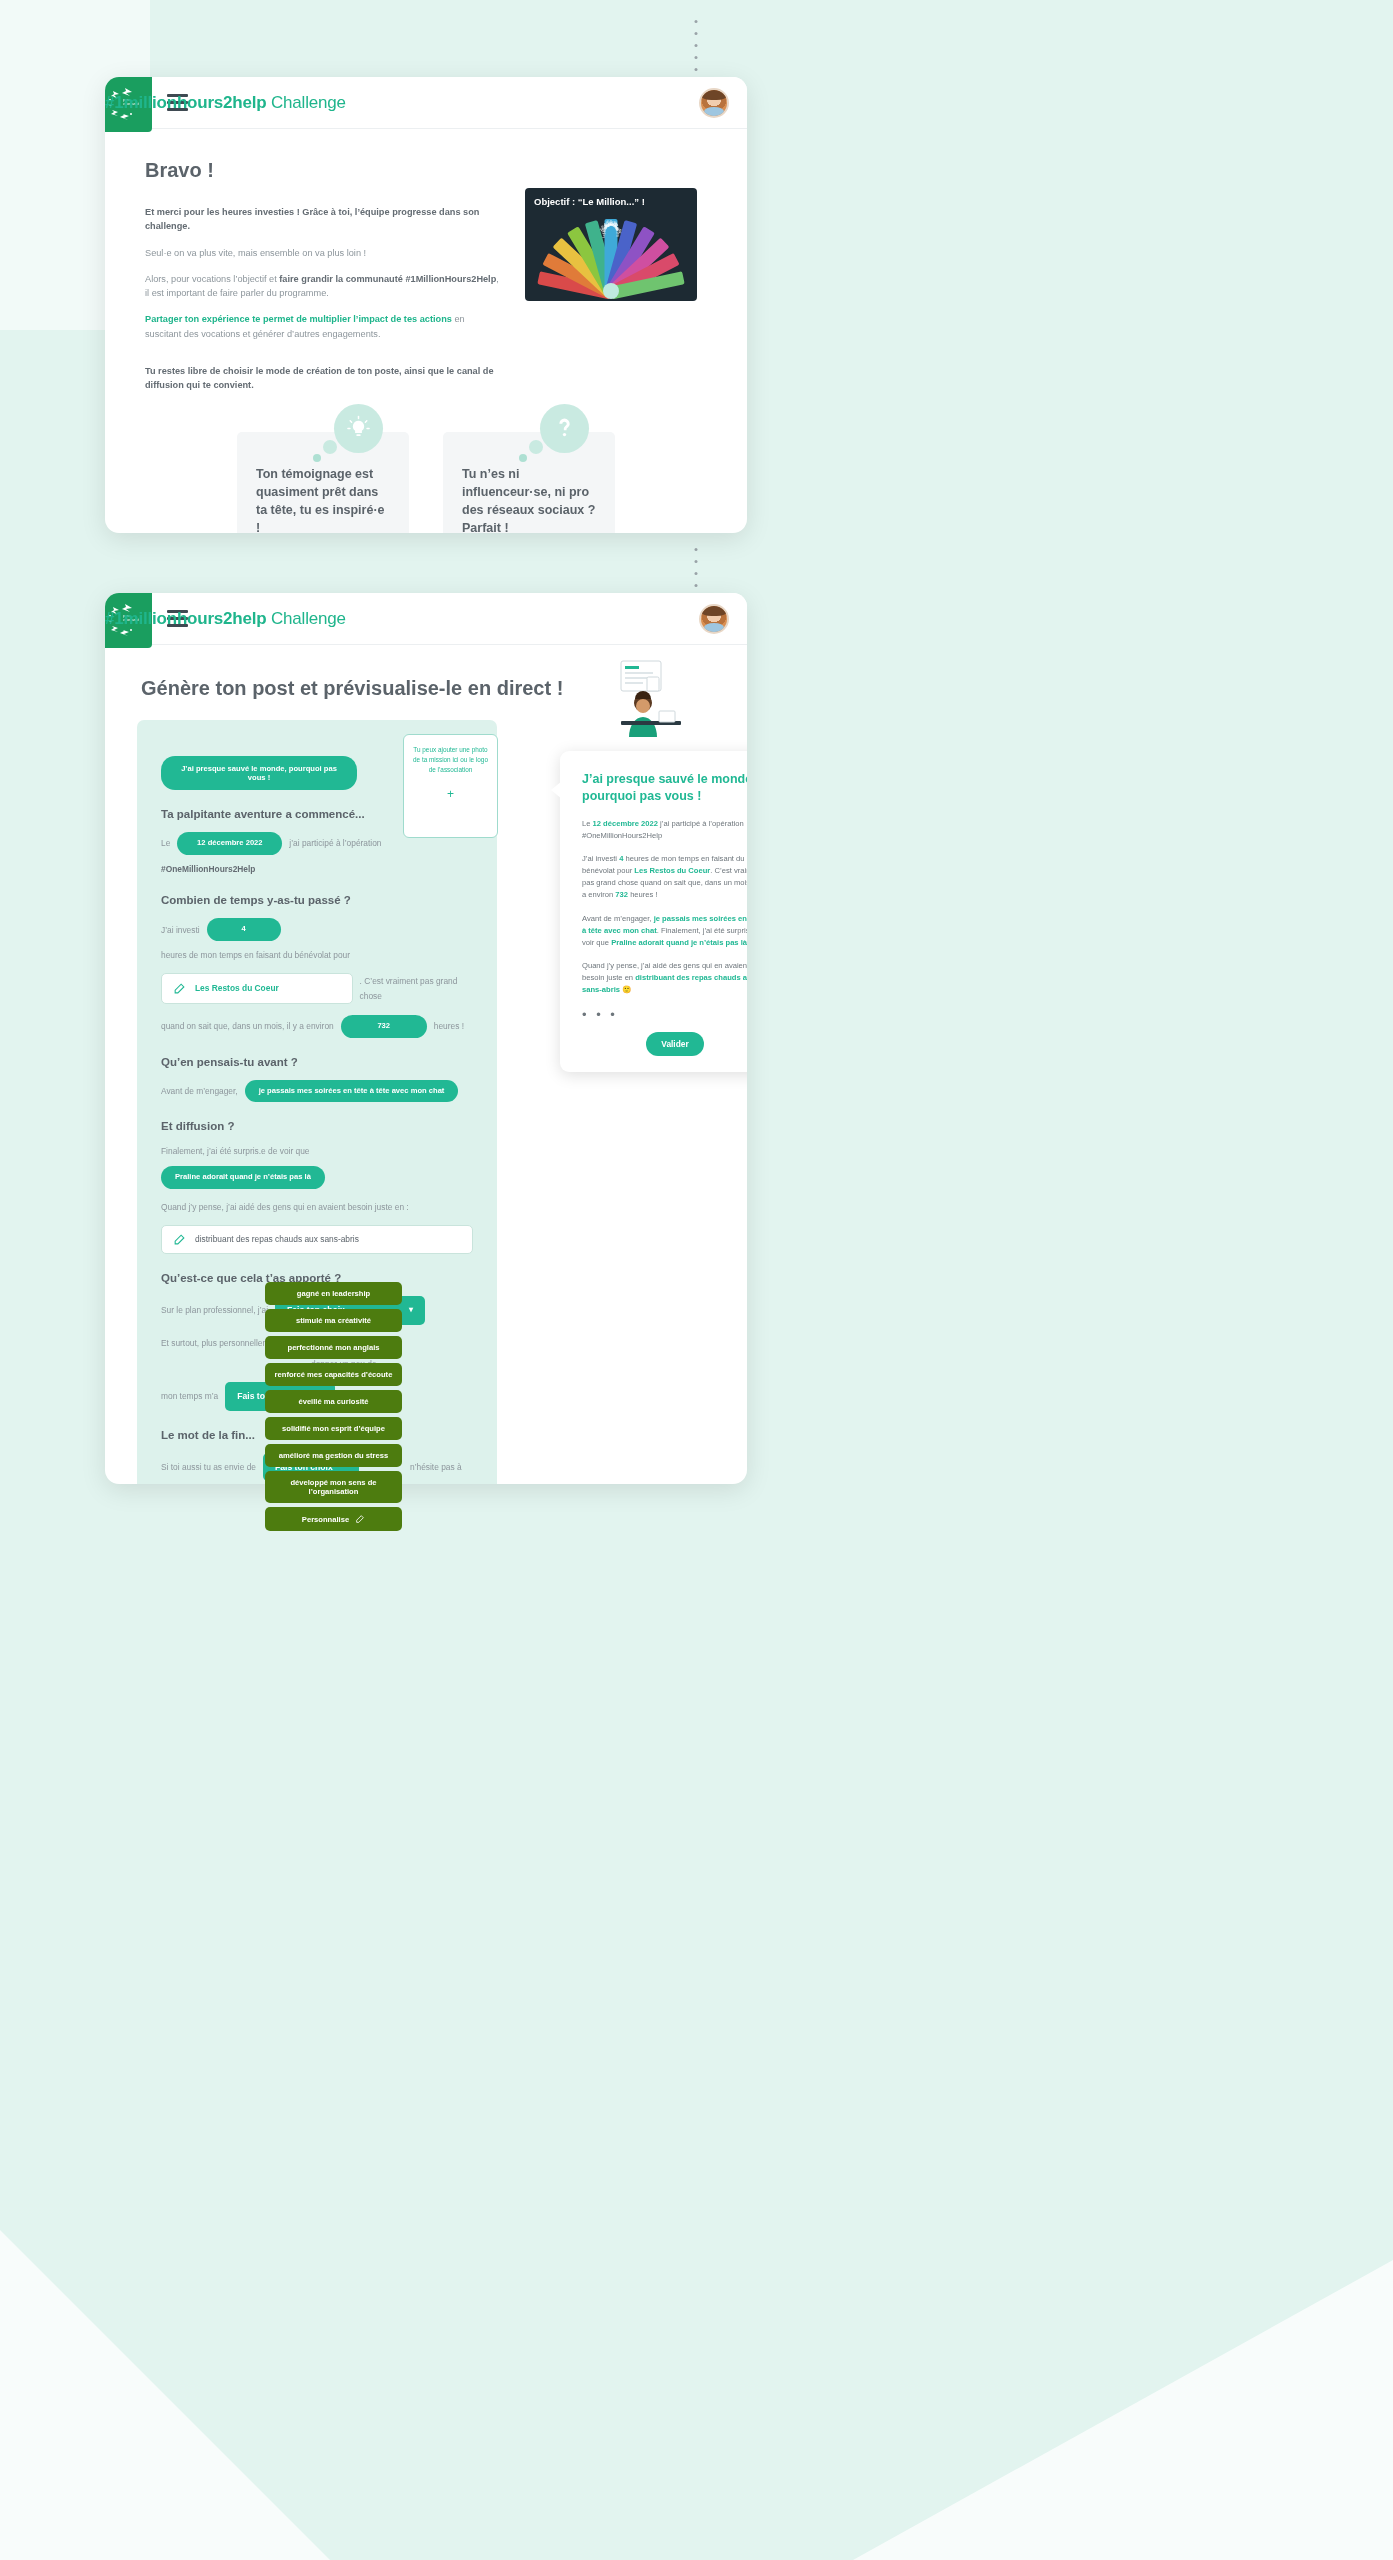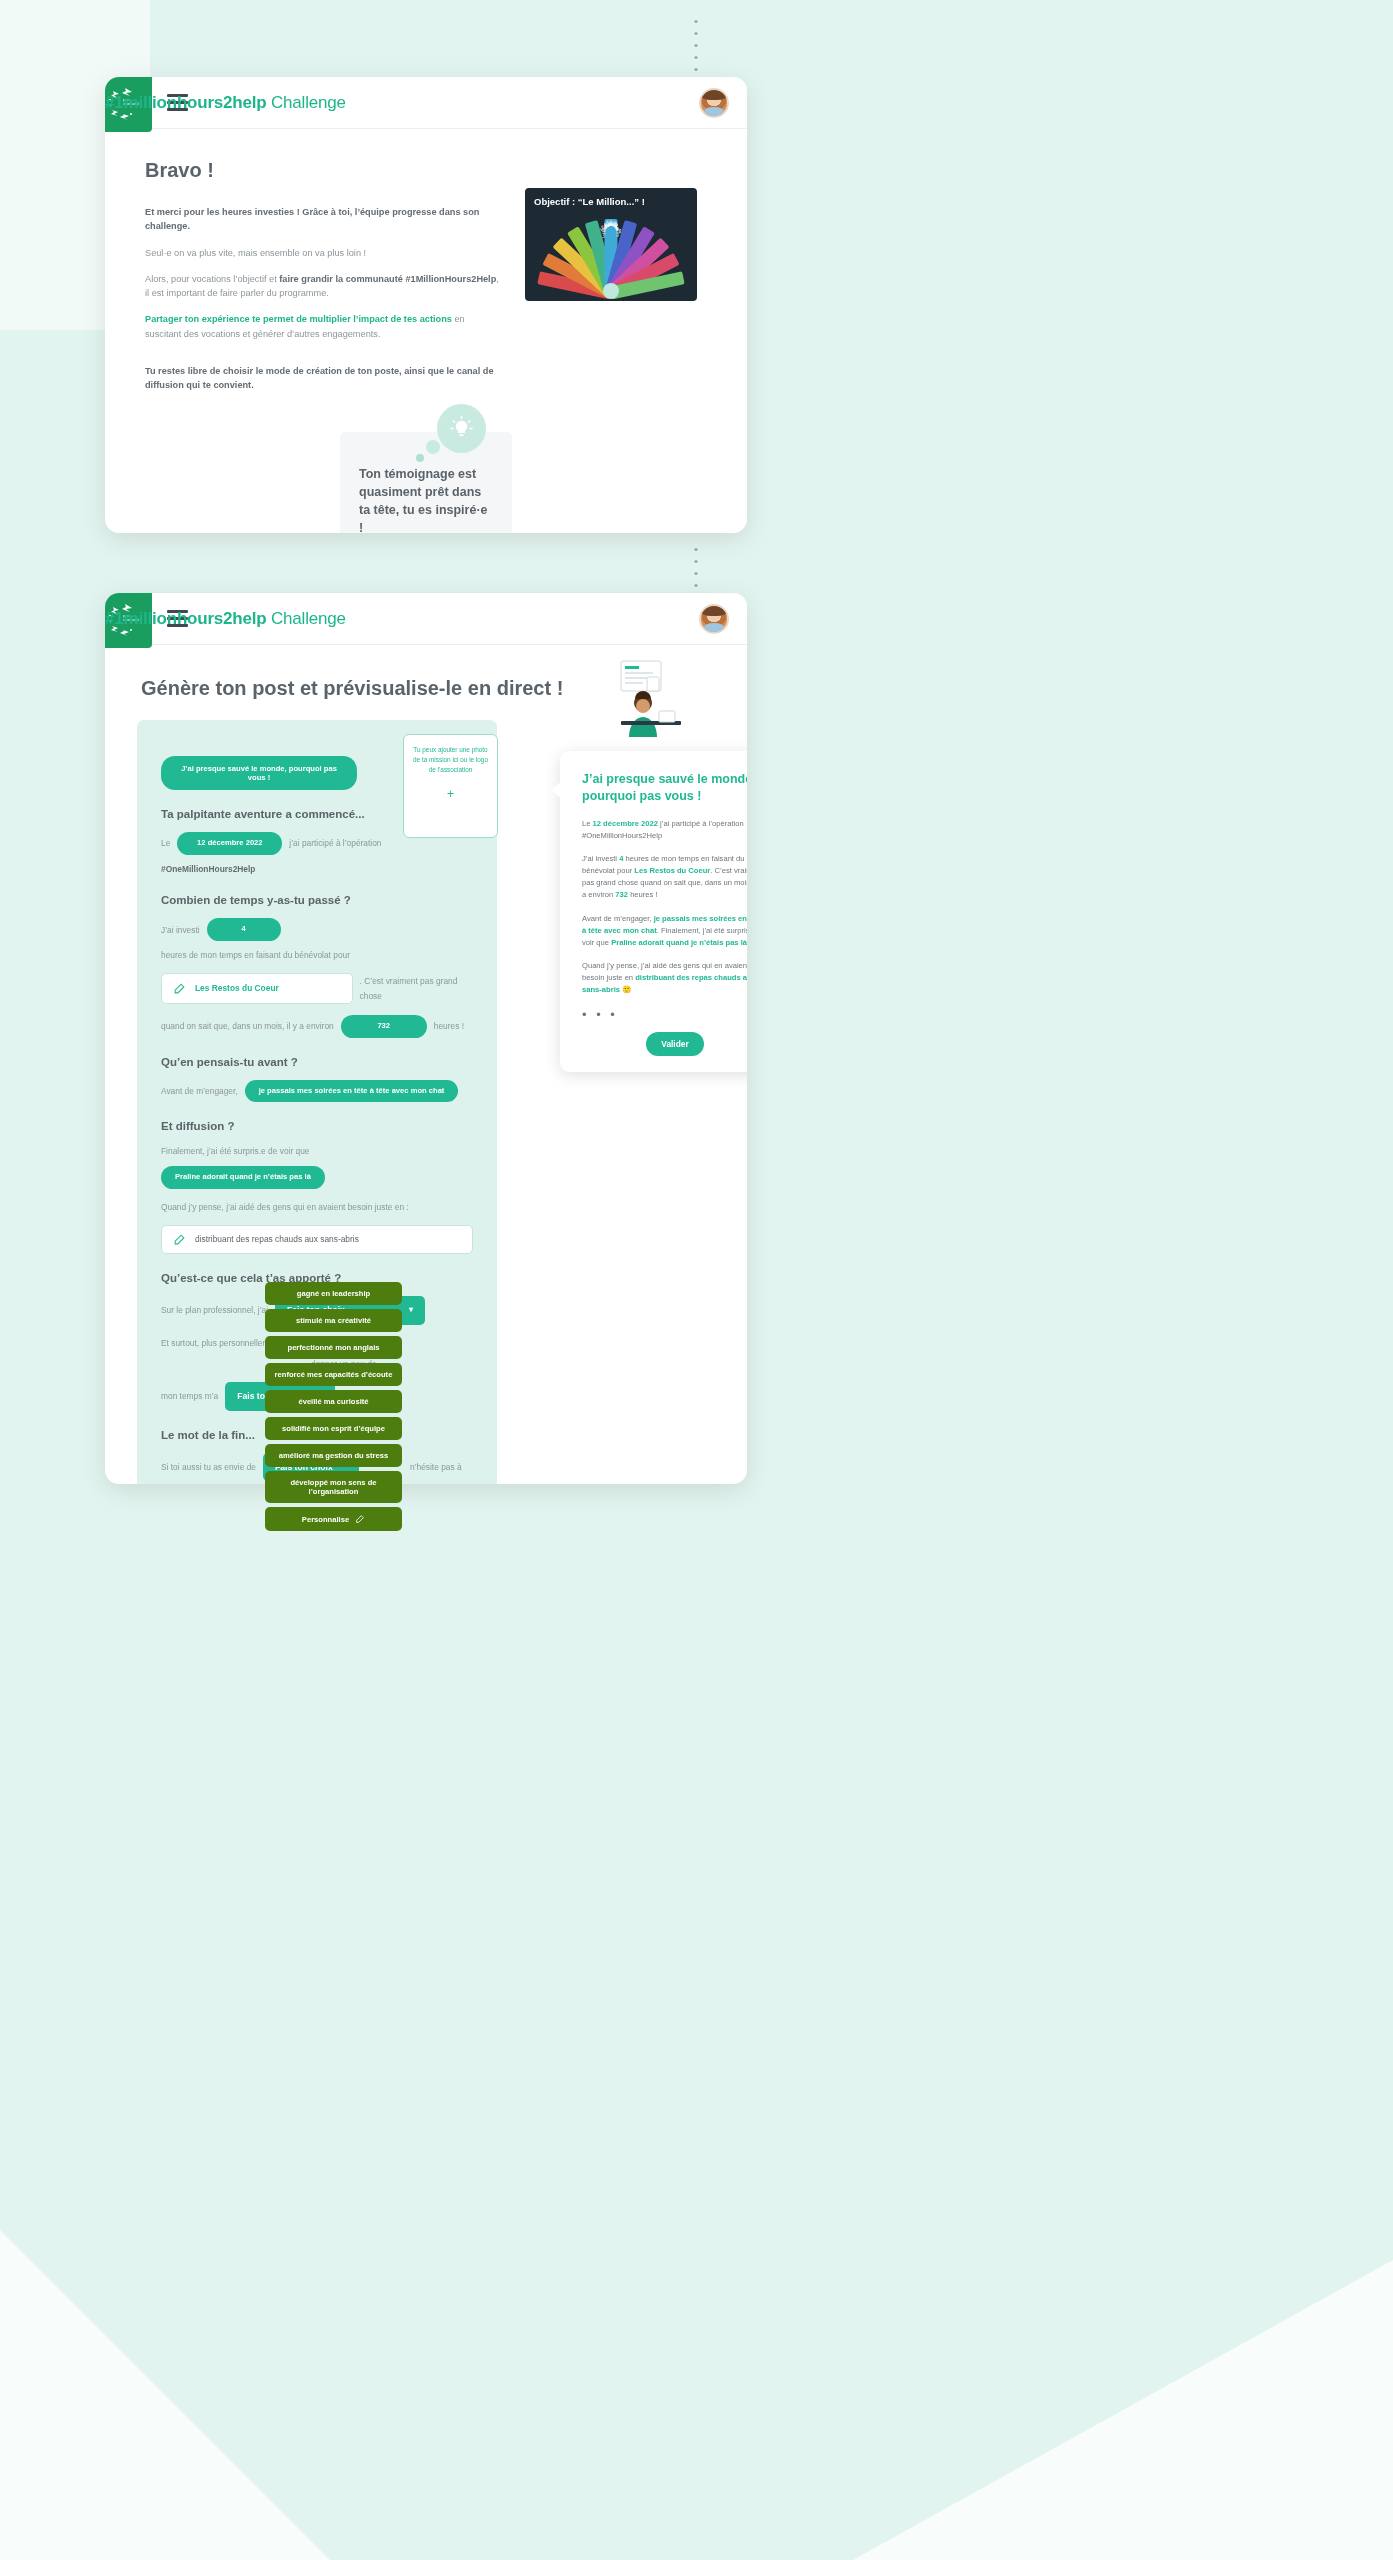--- a/index.html
+++ b/index.html
@@ -205,20 +205,30 @@
                 <path d="M19.4 5.1l-1.3 1.3"></path>
                 <path d="M2.6 12h1.8"></path>
                 <path d="M19.6 12h1.8"></path>
               </g>
             </svg>
         </div>
         <h3>Ton témoignage est quasiment prêt dans ta tête, tu es inspiré·e !</h3>
 
       </div>
 
+      <div class="icard">
+        <div class="bubble">
+          <svg viewBox="0 0 24 24" fill="#fff">
+              <path d="M12 3.2a4.6 4.6 0 00-4.6 4.6h2.6a2 2 0 114 .3c0 1.5-2.6 2-2.6 4.4v1h2.4v-.7c0-1.7 2.8-2.2 2.8-4.9A4.6 4.6 0 0012 3.2z"></path>
+              <circle cx="12" cy="17.4" r="1.5"></circle>
+            </svg>
+        </div>
+        <h3>Tu n’es ni influenceur·se, ni pro des réseaux sociaux ? Parfait !</h3>
+
+      </div>
     </div>
   </div>
 </div>
 
 <div class="window" id="page2">
   <div class="topbar">
     <div class="logo">
       <svg viewBox="0 0 44 44">
           <g fill="#fff">
         <path d="M12 10l6 3-5 1 3 3-6-2 3-2z"></path>

